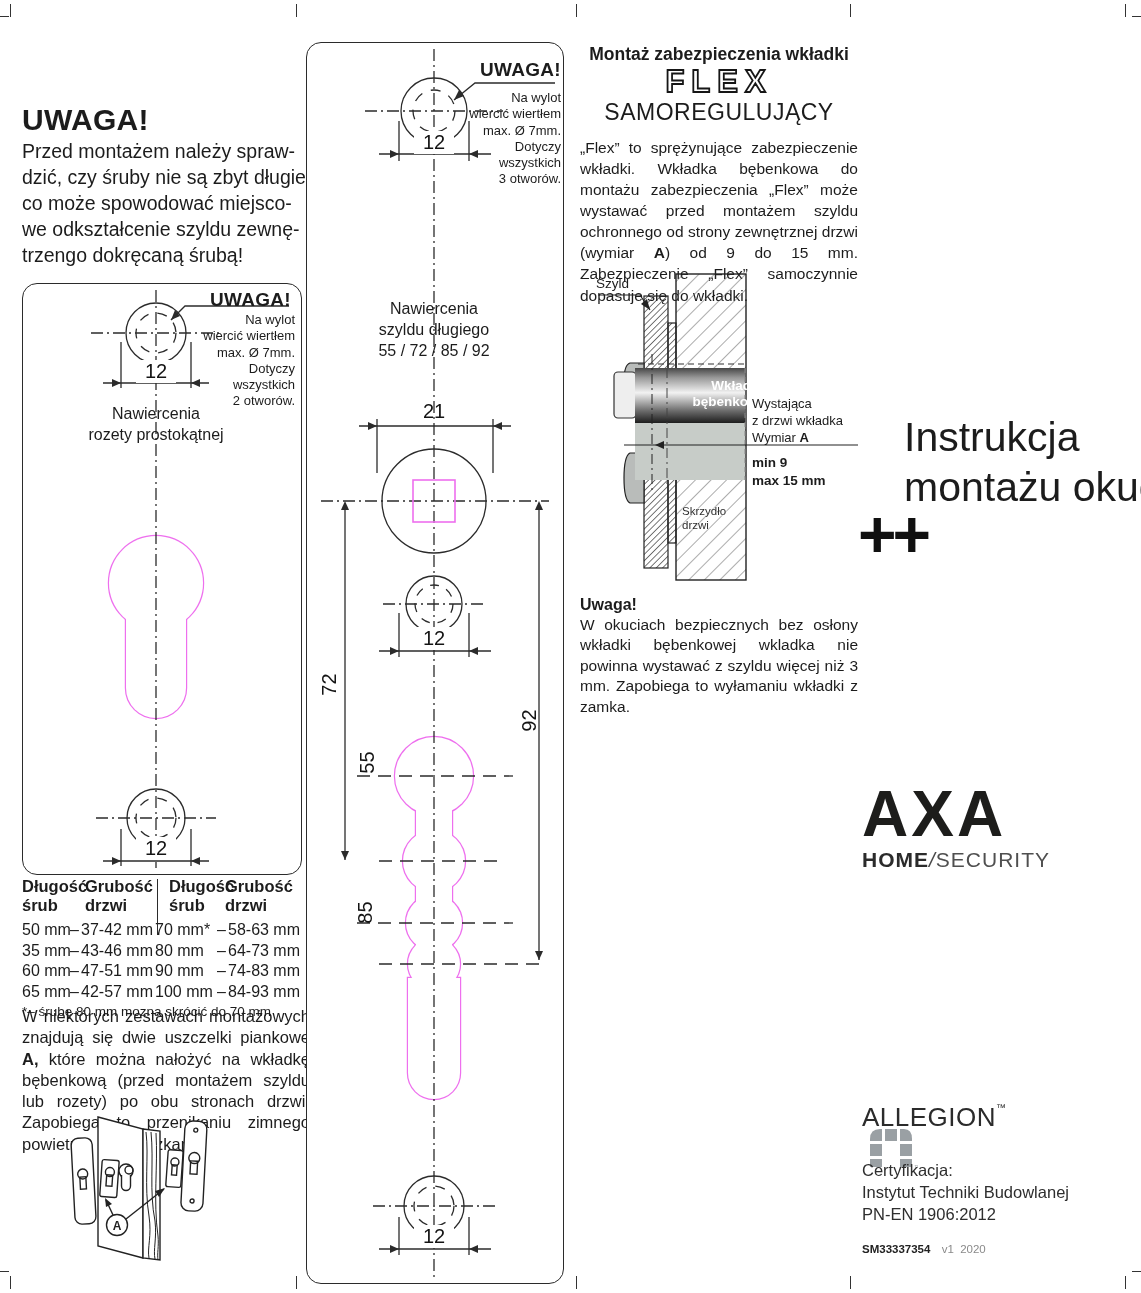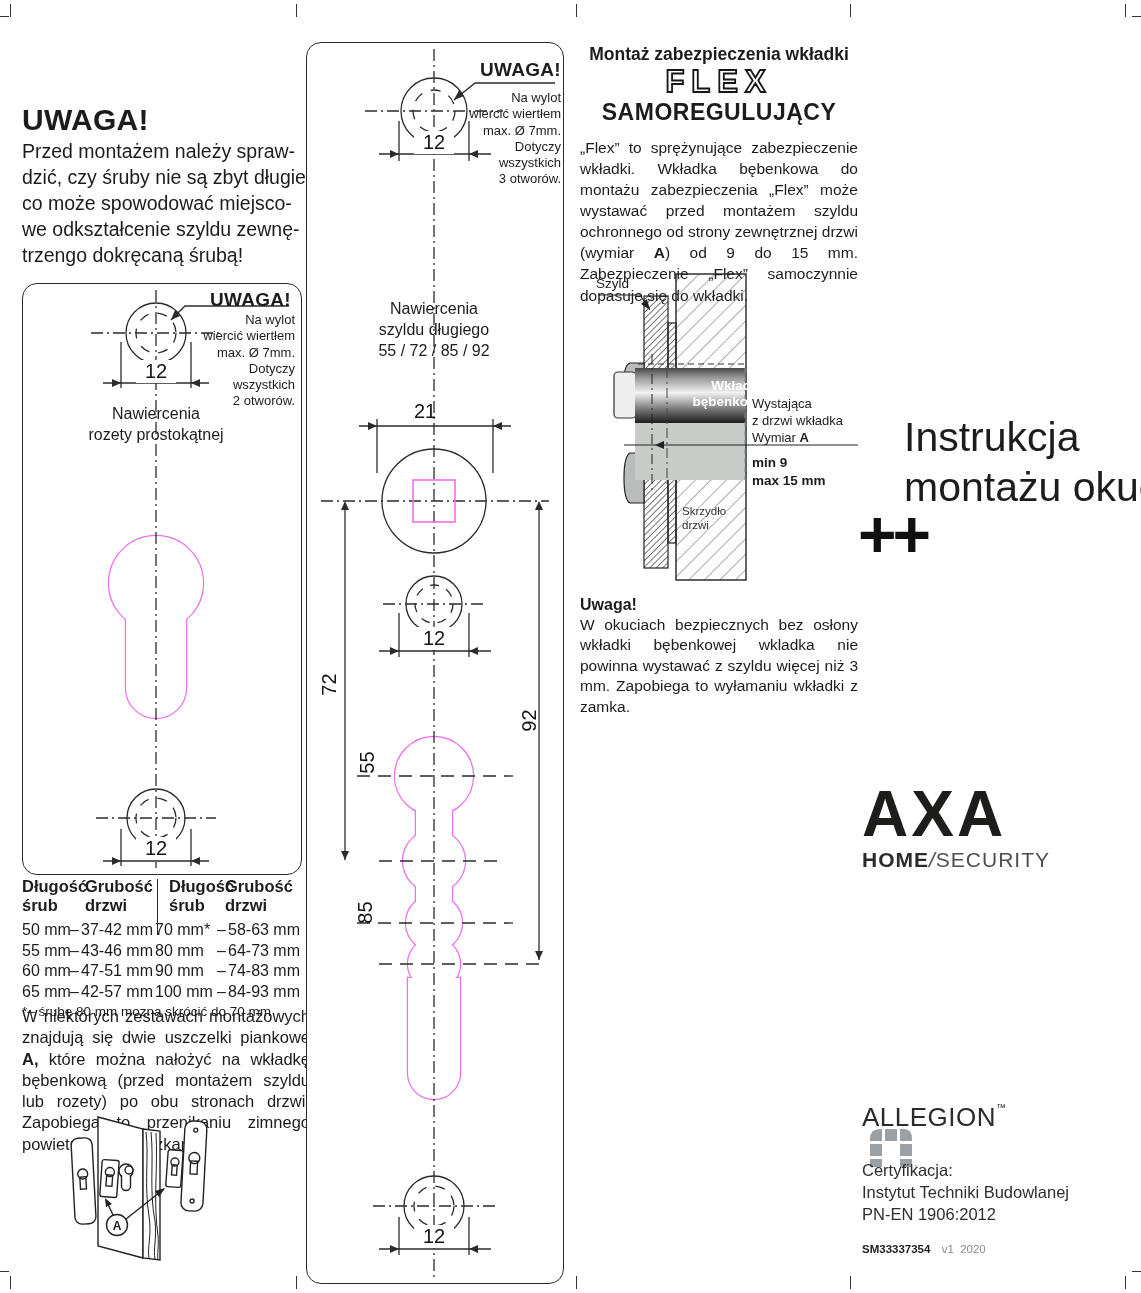--- a/index.html
+++ b/index.html
@@ -119,21 +119,21 @@
     <div style="height:4px;"></div>
     <div class="tbl-r">
       <div class="c">50 mm</div>
         <div class="c d">–</div>
         <div class="c">37-42 mm</div>
       <div class="c">70 mm*</div>
         <div class="c d">–</div>
         <div class="c">58-63 mm</div>
     </div>
     <div class="tbl-r">
-      <div class="c">55 mm</div>
+      <div class="c">35 mm</div>
         <div class="c d">–</div>
         <div class="c">43-46 mm</div>
       <div class="c">80 mm</div>
         <div class="c d">–</div>
         <div class="c">64-73 mm</div>
     </div>
     <div class="tbl-r">
       <div class="c">60 mm</div>
         <div class="c d">–</div>
         <div class="c">47-51 mm</div>
@@ -293,32 +293,32 @@
     <div class="abs note pre" style="left:128px;top:47px;width:126px;">Na wylot
 wiercić wiertłem
 max. Ø 7mm.
 Dotyczy
 wszystkich
 3 otworów.</div>
     <div class="abs dim" style="left:107px;top:88px;width:40px;background:#fff;">12</div>
     <div class="abs caption pre" style="left:27px;top:256px;width:200px;">Nawiercenia
 szyldu długiego
 55 / 72 / 85 / 92</div>
-    <div class="abs dim" style="left:98px;top:357px;width:40px;">21</div>
+    <div class="abs dim" style="left:107px;top:357px;width:40px;">21</div>
     <div class="abs dim" style="left:107px;top:584px;width:40px;background:#fff;">12</div>
     <div class="abs dim rot" style="left:0px;top:630px;width:44px;">72</div>
     <div class="abs dim rot" style="left:200px;top:666px;width:44px;">92</div>
     <div class="abs dim rot" style="left:38px;top:708px;width:44px;">55</div>
     <div class="abs dim rot" style="left:36px;top:858px;width:44px;">85</div>
     <div class="abs dim" style="left:107px;top:1182px;width:40px;background:#fff;">12</div>
   </div>
 
   <div class="abs" style="left:580px;top:44px;width:278px;text-align:center;font-weight:bold;font-size:17.5px;">Montaż zabezpieczenia wkładki</div>
   <div class="abs flex-outline" style="left:580px;top:64px;width:278px;">FLEX</div>
-  <div class="abs" style="left:580px;top:99px;width:278px;text-align:center;font-weight:bold;font-size:23px;letter-spacing:.5px;">SAMOREGULUJĄCY</div>
+  <div class="abs" style="left:580px;top:99px;width:278px;text-align:center;font-weight:normal;font-size:23px;letter-spacing:.5px;">SAMOREGULUJĄCY</div>
   <div class="abs just" style="left:580px;top:137px;width:278px;font-size:15.5px;line-height:1.36;">
     <span>„Flex” to sprężynujące zabezpieczenie wkładki. Wkładka bębenkowa do montażu zabezpieczenia „Flex” może wystawać przed montażem szyldu ochronnego od strony zewnętrznej drzwi (wymiar </span><b>A</b><span>) od 9 do 15 mm. Zabezpieczenie „Flex” samoczynnie dopasuje się do wkładki.</span>
   </div>
 
   <div class="abs" style="left:580px;top:268px;width:280px;height:325px;">
     <svg width="280" height="325" viewBox="0 0 280 325">
       <defs>
         <pattern id="hx1" width="11" height="11" patternUnits="userSpaceOnUse" patternTransform="rotate(45)">
           <line x1="0" y1="0" x2="0" y2="11" stroke="#5a5a5a" stroke-width="1"></line>
         </pattern>

